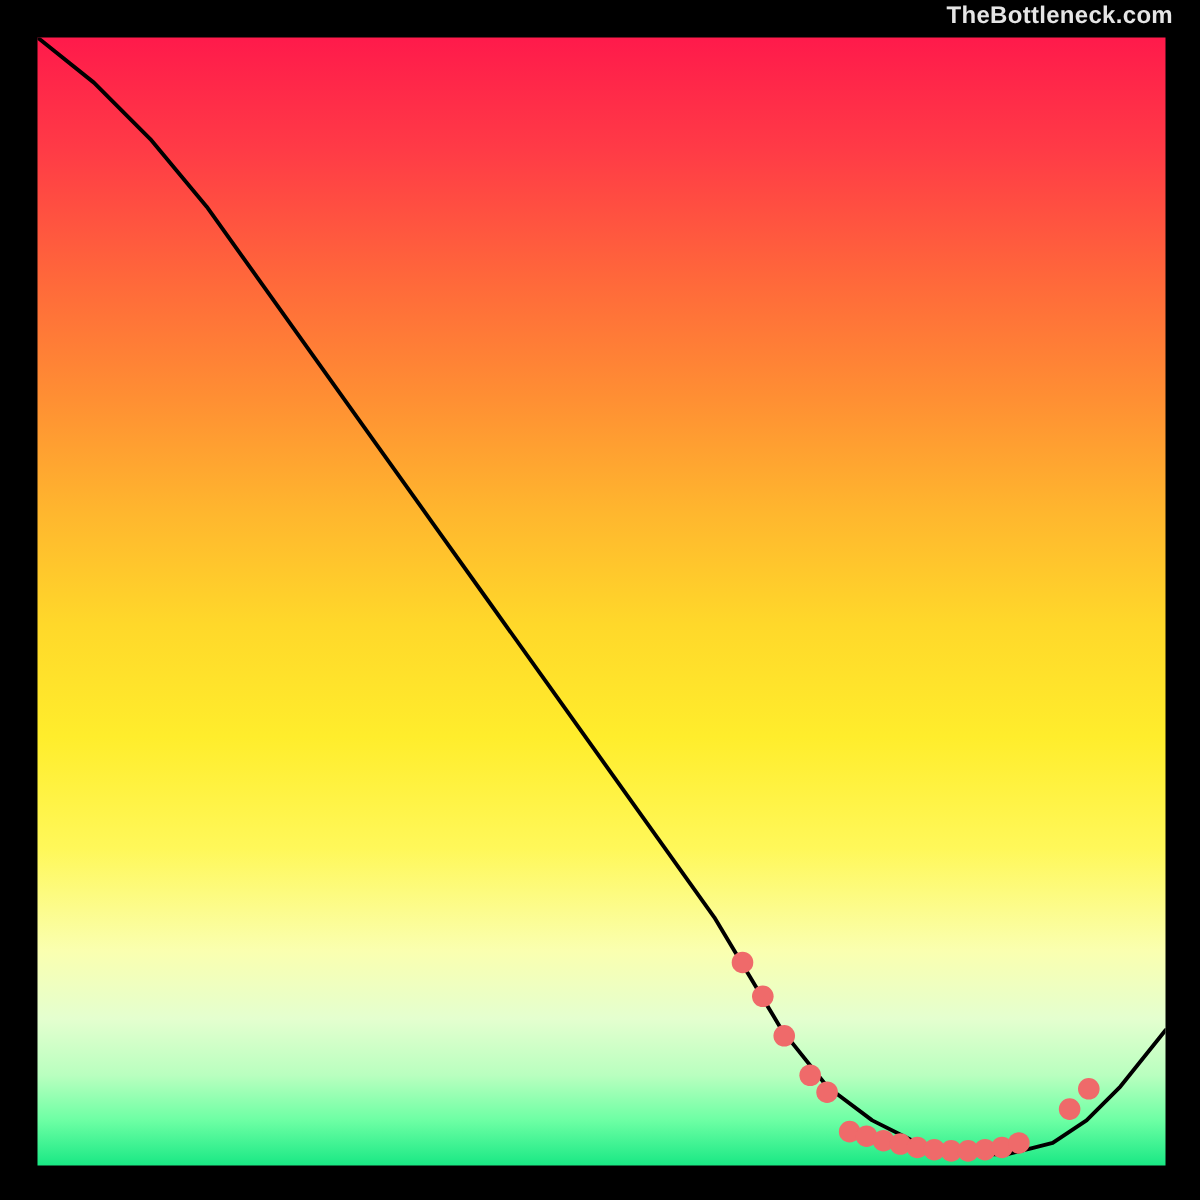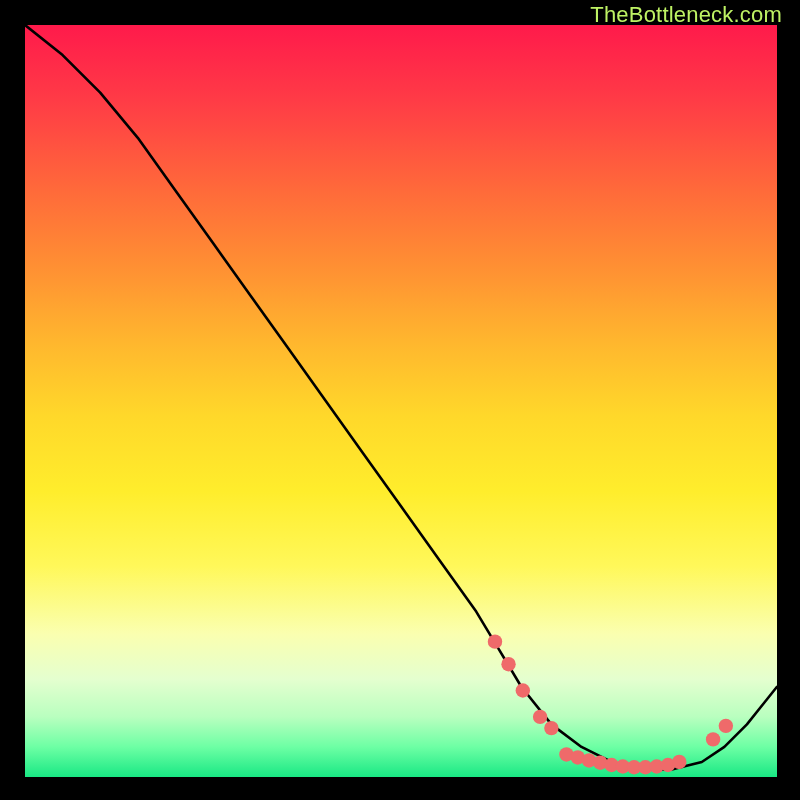--- a/index.html
+++ b/index.html
@@ -14,23 +14,23 @@
   .frame {
     position: relative;
     width: 800px;
     height: 800px;
     background: #000;
   }
   .watermark {
     position: absolute;
     top: 2px;
     right: 18px;
-    color: #bef264;
-    font-size: 22px;
-    font-weight: 400;
+    color: #e5e5e5;
+    font-size: 16px;
+    font-weight: 700;
     letter-spacing: 0.2px;
     user-select: none;
   }
   .plot {
     position: absolute;
     left: 25px;
     top: 25px;
     width: 752px;
     height: 752px;
     background: linear-gradient(to bottom,

